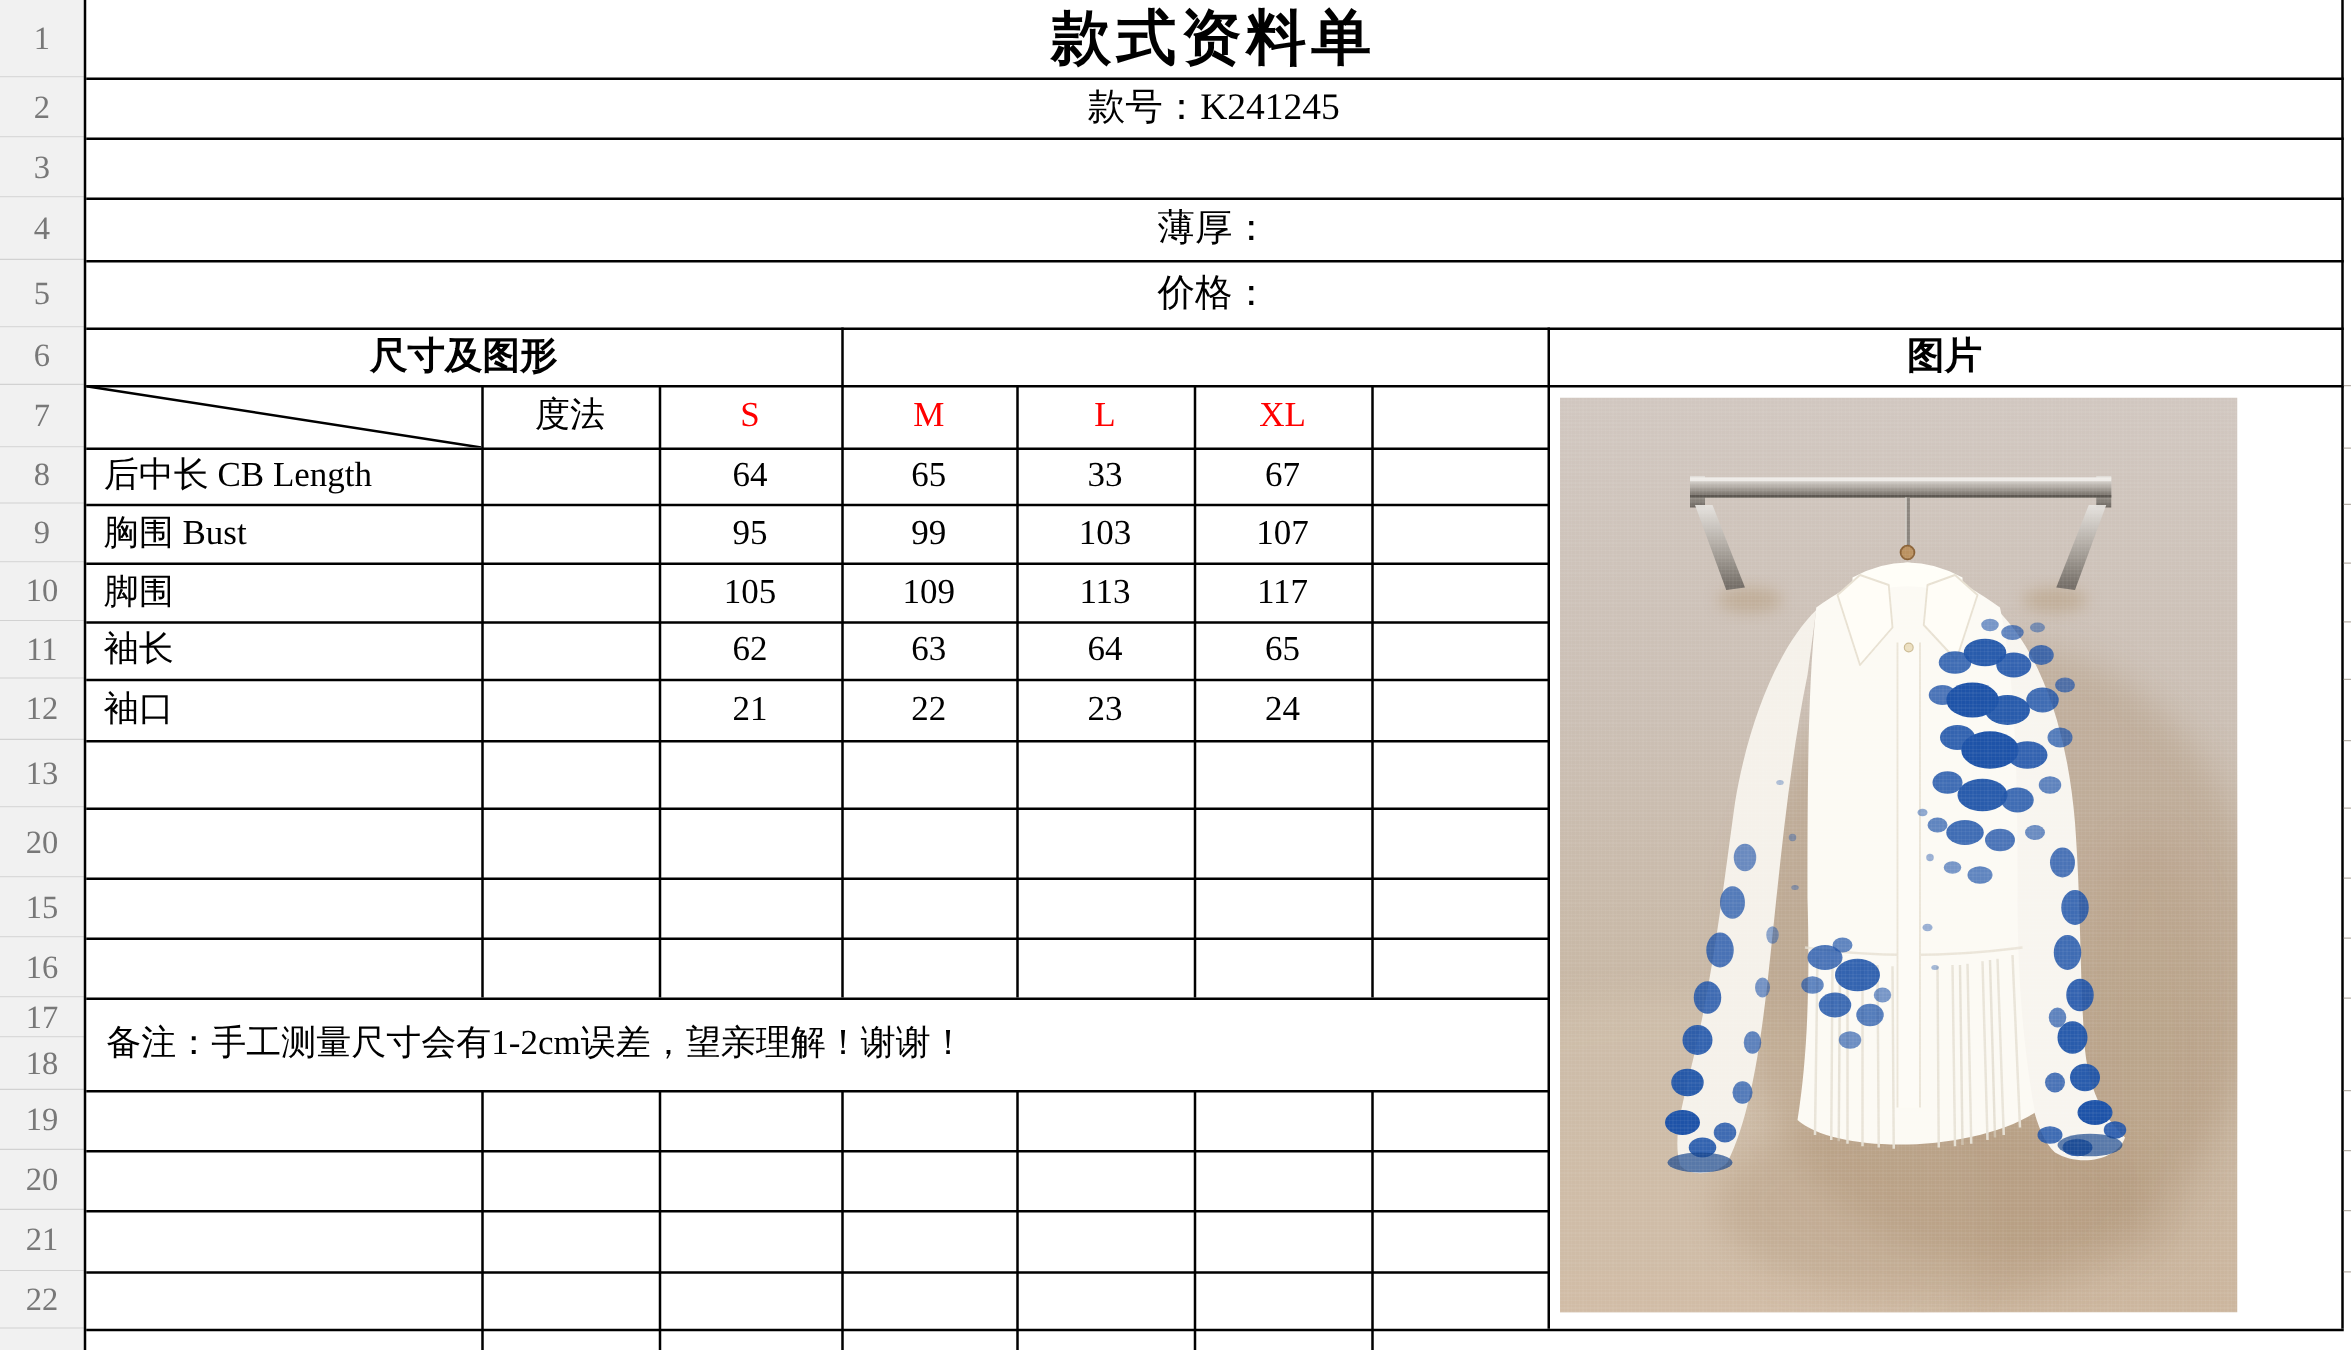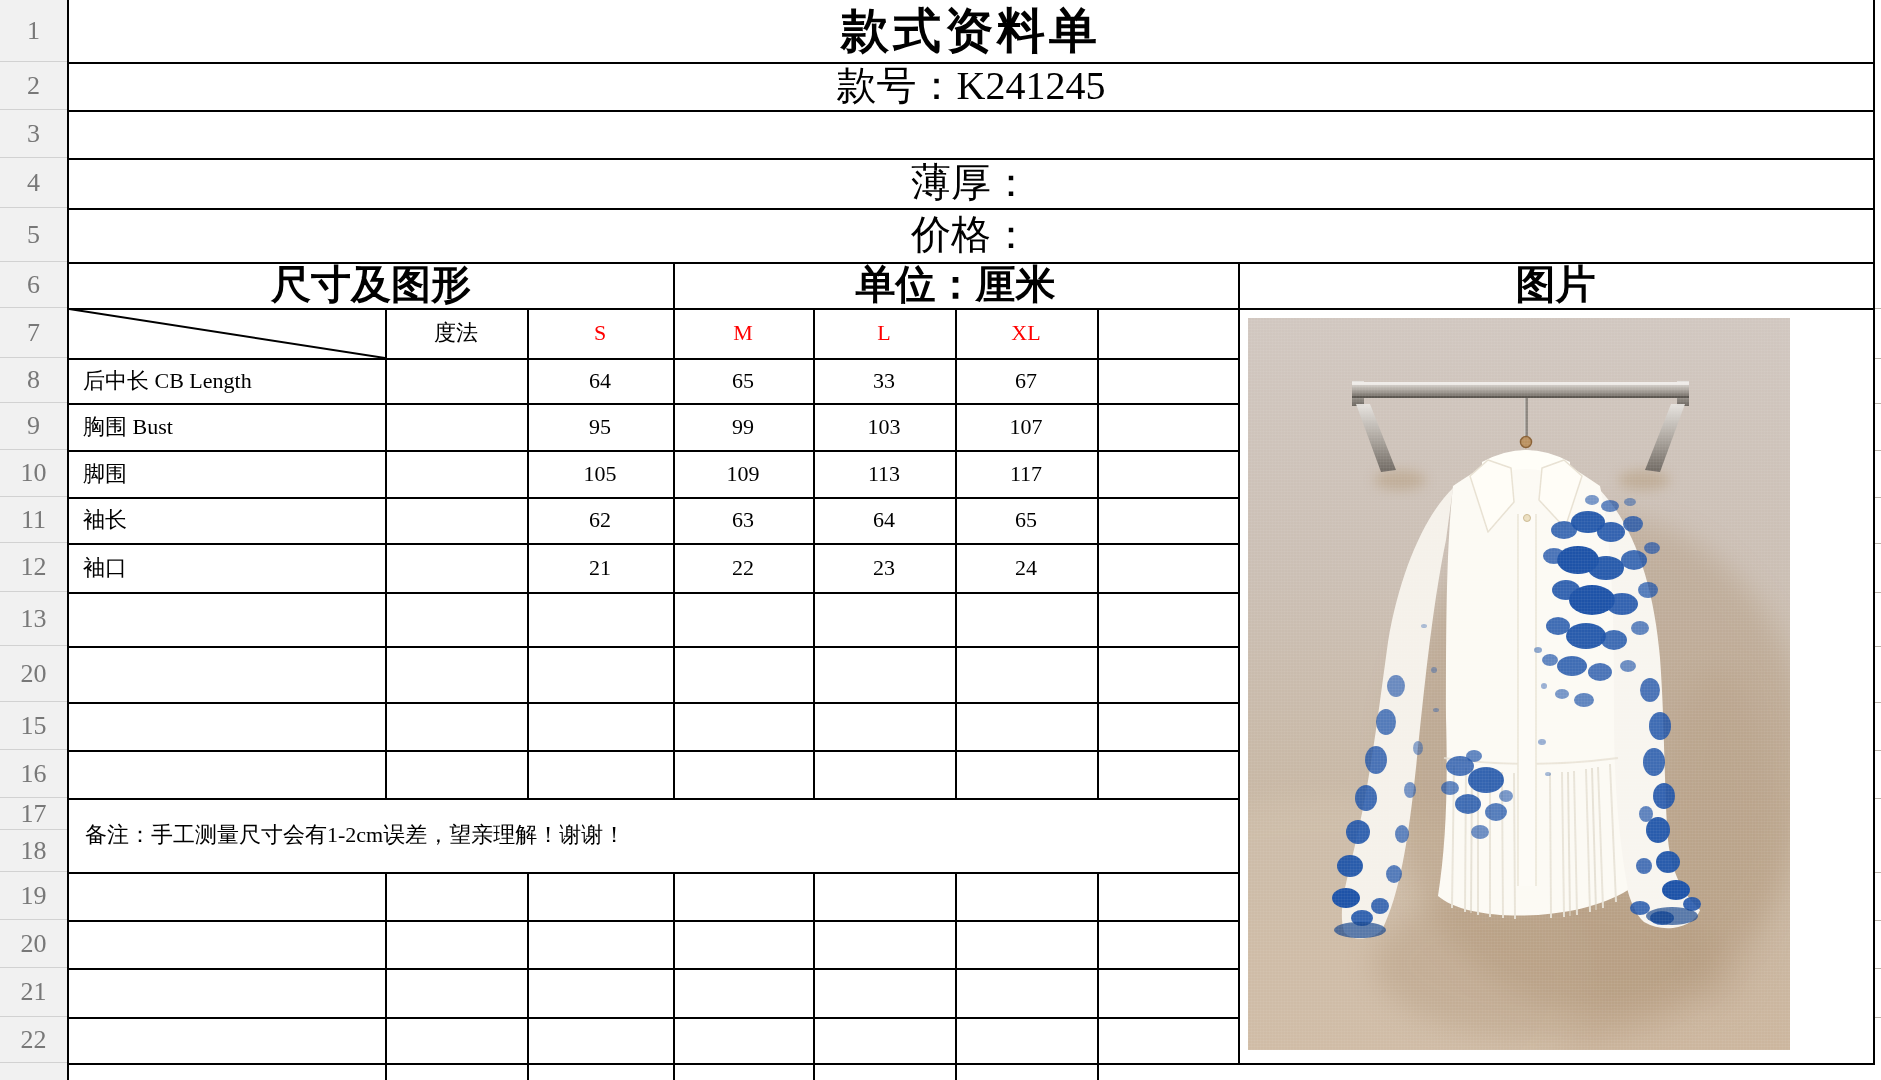--- a/index.html
+++ b/index.html
@@ -4,26 +4,26 @@
 <style>
   html,body{margin:0;padding:0;background:#ffffff;}
   #sheet{position:relative;width:1881px;height:1080px;background:#ffffff;overflow:hidden;
          font-family:"Liberation Serif","DejaVu Serif",serif;color:#000;}
   
   .vl{position:absolute;width:2px;background:#000;}
   .hl{position:absolute;height:2px;background:#000;}
   .sl{position:absolute;left:1875px;width:6px;height:1px;background:#b9b2aa;}
   
   .cell{position:absolute;display:flex;align-items:center;justify-content:center;
-        white-space:nowrap;font-size:22px;line-height:1;}
+        white-space:nowrap;font-size:28px;line-height:1;}
   .left{justify-content:flex-start;padding-left:14px;box-sizing:border-box;}
   .bold{font-weight:700;}
   .red{color:#ff0000;}
   .title{font-family:"Liberation Sans","DejaVu Sans",sans-serif;font-weight:700;font-size:48px;letter-spacing:4px;}
-  .mid{font-size:40px;}
+  .mid{font-size:30px;}
   
   .gut{position:absolute;left:0;width:67px;background:#f1f1f1;border-bottom:1px solid #d2d2d2;
        display:flex;align-items:center;justify-content:center;box-sizing:border-box;
        font-size:26px;color:#787878;}
   
   #photo{position:absolute;left:1248px;top:318px;width:542px;height:732px;}
   #photo svg{display:block;}
   #photo .texture{position:absolute;left:0;top:0;right:0;bottom:0;pointer-events:none;
     background:
       repeating-linear-gradient(0deg, rgba(255,255,255,.05) 0 1px, rgba(0,0,0,0) 1px 3px),
@@ -58,21 +58,20 @@
   <div class="gut" style="top:968px;height:49px">21</div>
   <div class="gut" style="top:1017px;height:46px">22</div>
   <div class="gut" style="top:1063px;height:17px;border-bottom:none"></div>
 
   <div class="cell title" style="left:69px;top:0;width:1804px;height:62px">款式资料单</div>
   <div class="cell mid" style="left:69px;top:62px;width:1804px;height:48px">款号：K241245</div>
   <div class="cell mid" style="left:69px;top:158px;width:1804px;height:50px">薄厚：</div>
   <div class="cell mid" style="left:69px;top:208px;width:1804px;height:54px">价格：</div>
 
   <div class="cell mid bold" style="left:69px;top:262px;width:604px;height:46px">尺寸及图形</div>
-  <div class="cell mid bold" style="left:673px;top:262px;width:565px;height:46px">单位：厘米</div>
   <div class="cell mid bold" style="left:1238px;top:262px;width:635px;height:46px">图片</div>
 
   <div class="diagwrap">
     <svg width="316" height="50">
       <line x1="0" y1="1" x2="316" y2="50" stroke="#000" stroke-width="2"></line>
     </svg>
   </div>
   <div class="cell" style="left:385px;top:308px;width:142px;height:50px">度法</div>
   <div class="cell red" style="left:527px;top:308px;width:146px;height:50px">S</div>
   <div class="cell red" style="left:673px;top:308px;width:140px;height:50px">M</div>

